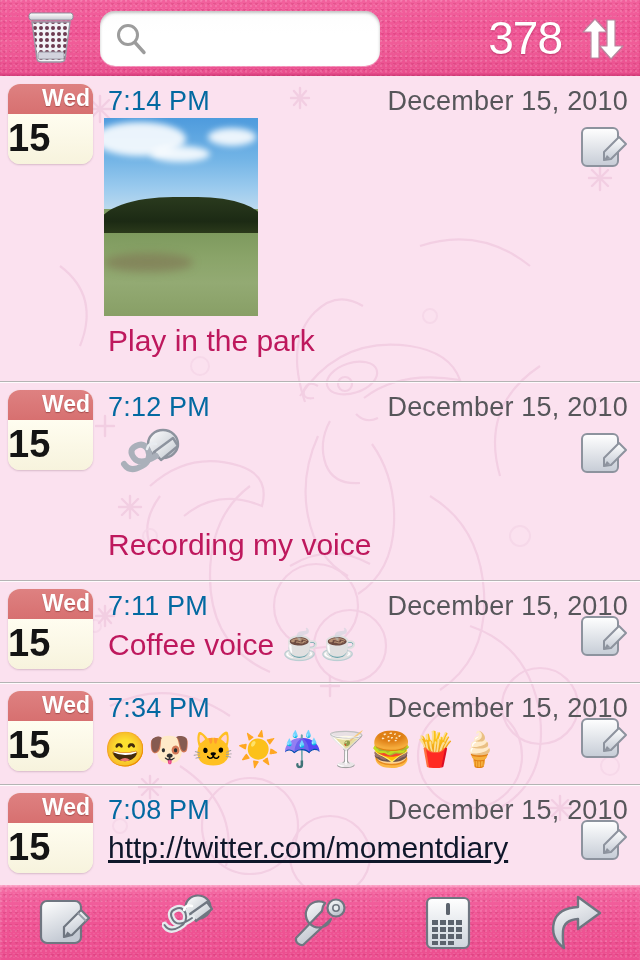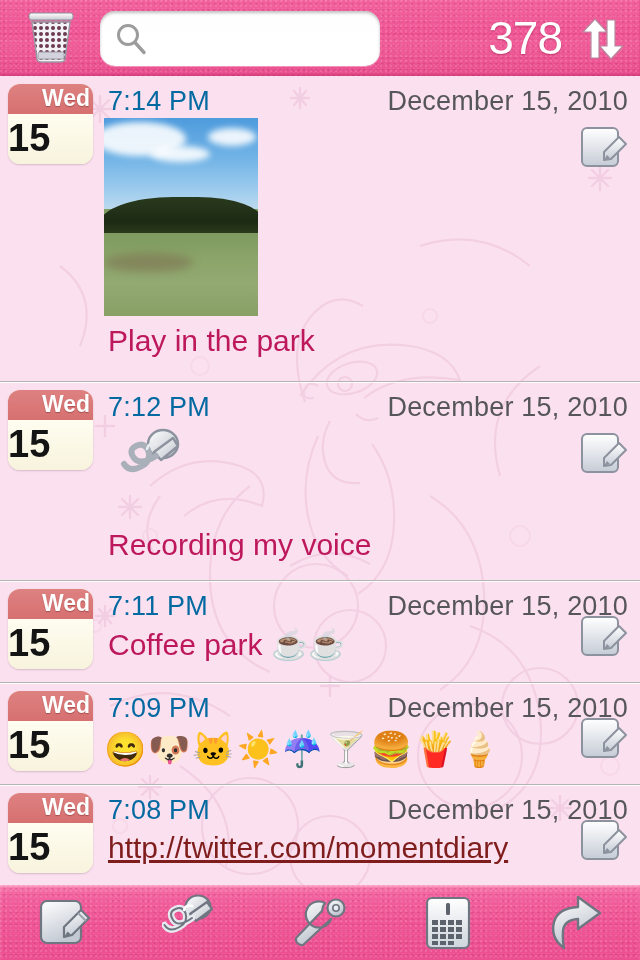--- a/index.html
+++ b/index.html
@@ -88,21 +88,21 @@
   }
   .date{
     position:absolute; right:12px; top:10px;
     font-size:27px; color:#56565a; letter-spacing:.2px;
   }
   .note-icon{ position:absolute; right:12px; cursor:pointer; }
   .body-text{
     position:absolute;
     font-size:30px; color:#be185d; white-space:nowrap;
   }
-  .body-text.link{ color:#7f1d1d; text-decoration:underline; }
+  .body-text.link{ color:#0f172a; text-decoration:underline; }
   .photo{
     position:absolute; left:104px; top:42px; width:154px; height:198px;
     background:
       linear-gradient(180deg,#8BA870 0%,#7C9B61 35%,#869F6A 70%,#7E9863 100%);
     overflow:hidden;
   }
   .photo .sky{
     position:absolute; left:0; top:0; width:100%; height:46%;
     background:linear-gradient(180deg,#4E9BDD 0%,#72B4E6 45%,#9CCBEE 78%,#BBD9EE 100%);
   }
@@ -311,29 +311,29 @@
       </div>
       <div class="time">7:11 PM</div>
       <div class="date">December 15, 2010</div>
       <div class="note-icon" style="top:32px;">
         <svg viewBox="0 0 50 50" width="50" height="50">
           <rect x="4" y="4" width="36" height="38" rx="5" fill="url(#pg1)" stroke="#8d939e" stroke-width="2"></rect>
           <path d="M26 36 L26 28 L41 13 L48 20 L33 35 Z" fill="url(#pg1)" stroke="#8d939e" stroke-width="2" stroke-linejoin="round"></path>
           <path d="M26 36 L29 31 L32 34 Z" fill="#8d939e"></path>
         </svg>
       </div>
-      <div class="body-text" style="left:108px;top:46px;">Coffee park ☕☕</div>
+      <div class="body-text" style="left:108px;top:46px;">Coffee voice ☕☕</div>
     </div>
 
     <div class="row" style="height:102px;">
       <div class="badge">
         <div class="dow">Wed</div>
         <div class="dom">15</div>
       </div>
-      <div class="time">7:09 PM</div>
+      <div class="time">7:34 PM</div>
       <div class="date">December 15, 2010</div>
       <div class="note-icon" style="top:32px;">
         <svg viewBox="0 0 50 50" width="50" height="50">
           <rect x="4" y="4" width="36" height="38" rx="5" fill="url(#pg1)" stroke="#8d939e" stroke-width="2"></rect>
           <path d="M26 36 L26 28 L41 13 L48 20 L33 35 Z" fill="url(#pg1)" stroke="#8d939e" stroke-width="2" stroke-linejoin="round"></path>
           <path d="M26 36 L29 31 L32 34 Z" fill="#8d939e"></path>
         </svg>
       </div>
       <div class="emoji-row">😄🐶🐱☀️☔🍸🍔🍟🍦</div>
     </div>

